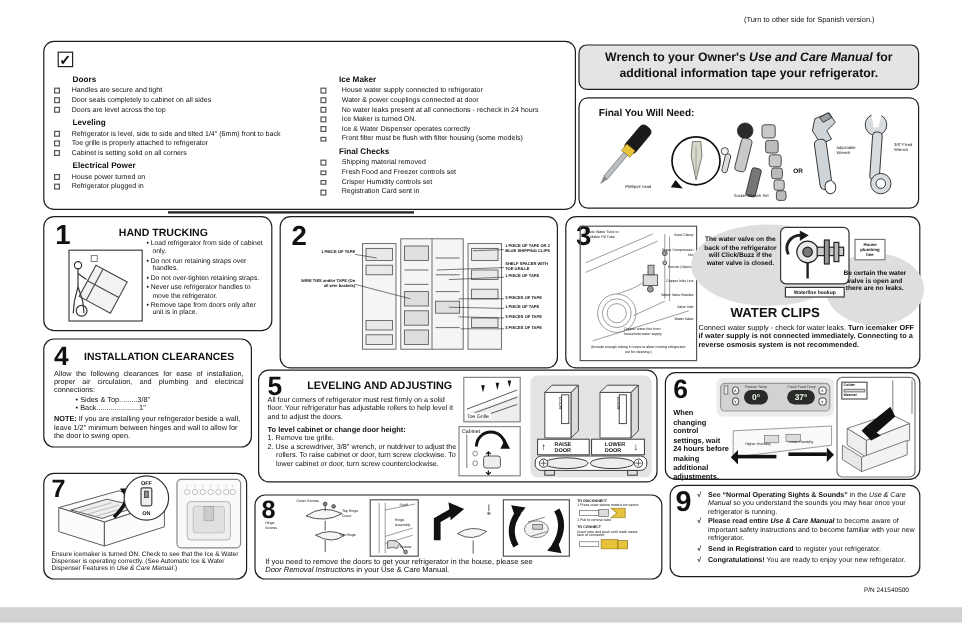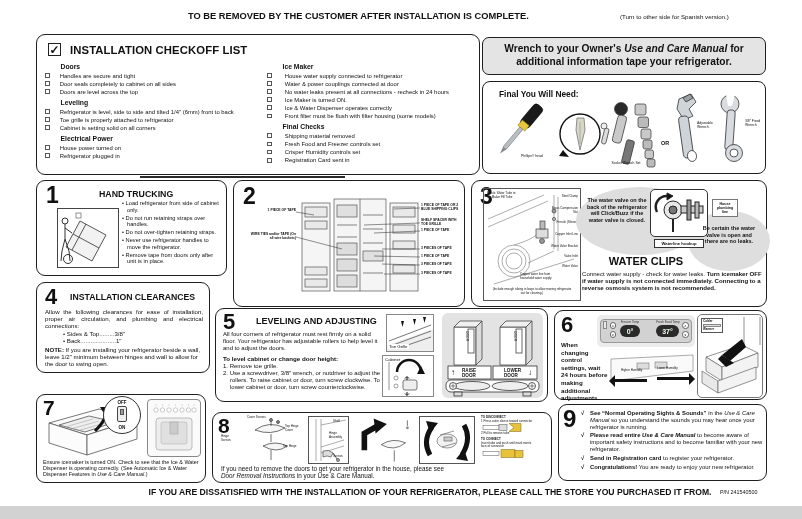--- a/index.html
+++ b/index.html
@@ -18,26 +18,24 @@
 .ci { display:flex; align-items:flex-start; margin-bottom:1.7px; }
 .ci span.t { font-size:5.9px; line-height:6.4px; }
 .co-h { font-size:6.8px; font-weight:bold; margin:3.5px 0 3px 17.5px; }
 .co-right .cb { margin-right:13px; }
 </style>
 </head>
 <body>
 
 <div class="page">
 
-  <div class="abs b" style="left:188px;top:11px;font-size:9.3px;">TO BE REMOVED BY THE CUSTOMER AFTER INSTALLATION IS COMPLETE.</div>
   <div class="abs" style="left:620px;top:13px;font-size:6.2px;">(Turn to other side for Spanish version.)</div>
 
   <div class="panel" style="left:36px;top:34px;width:444px;height:141px;">
     <div class="abs" style="left:11px;top:8px;width:13px;height:13px;border:1.6px solid #222;font-size:12px;line-height:12px;text-align:center;font-weight:bold;">✓</div>
-    <div class="abs b" style="left:33px;top:9px;font-size:11.3px;letter-spacing:0.1px;">INSTALLATION CHECKOFF LIST</div>
     <div class="abs" style="left:6px;top:24px;width:216px;">
       <div class="co-h">Doors</div>
       <div class="ci">
           <span class="cb"></span>
           <span class="t">Handles are secure and tight</span>
         </div>
       <div class="ci">
           <span class="cb"></span>
           <span class="t">Door seals completely to cabinet on all sides</span>
         </div>
@@ -595,18 +593,17 @@
           <span class="b" style="flex:0 0 9px;">√</span>
           <span><span class="b">Send in Registration card</span><span> to register your refrigerator.</span></span>
         </div>
       <div style="display:flex;">
           <span class="b" style="flex:0 0 9px;">√</span>
           <span><span class="b">Congratulations!</span><span> You are ready to enjoy your new refrigerator.</span></span>
         </div>
     </div>
   </div>
 
-  <div class="abs b" style="left:100px;top:487px;width:660px;text-align:center;font-size:8.6px;">IF YOU ARE DISSATISFIED WITH THE INSTALLATION OF YOUR REFRIGERATOR, PLEASE CALL THE STORE YOU PURCHASED IT FROM.</div>
   <div class="abs" style="left:720px;top:489px;font-size:5.4px;">P/N  241540500</div>
 
   <div class="abs" style="left:140px;top:176px;width:205px;height:1.6px;background:#2a2a2a;"></div>
   <div class="abs" style="left:0;top:506px;width:802px;height:13px;background:#d2d2d2;"></div>
 </div>
 
 </body></html>

